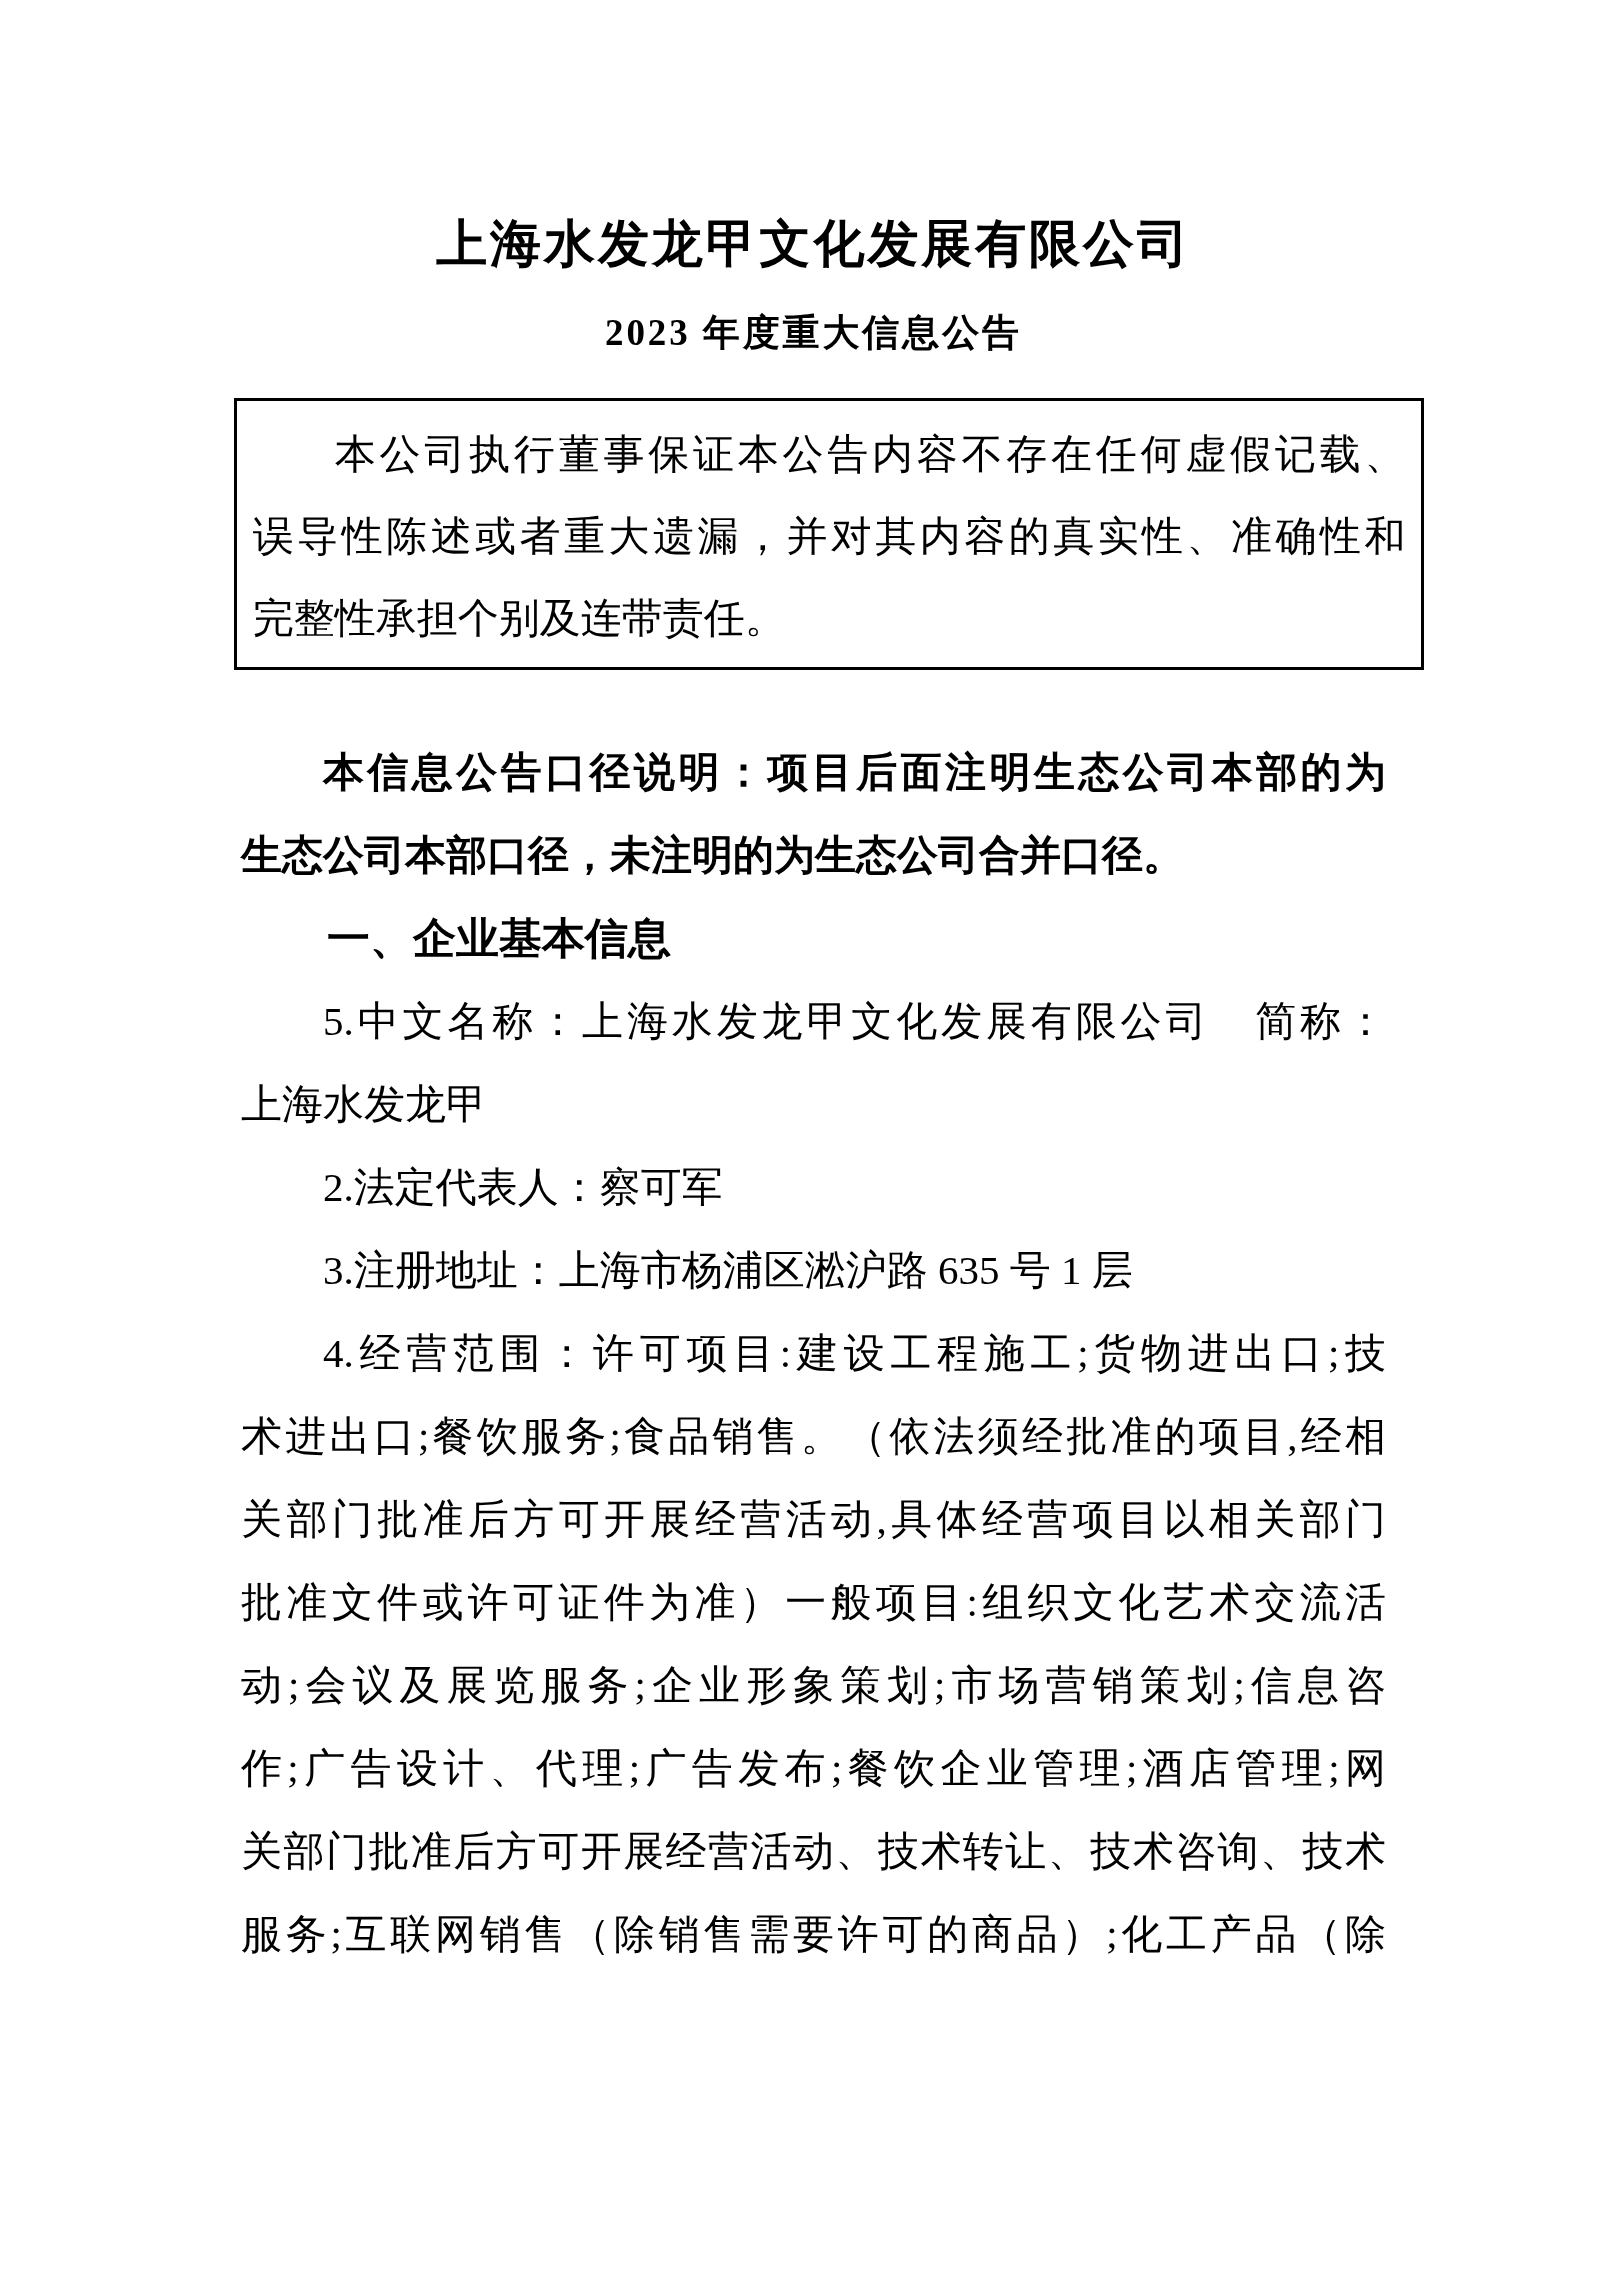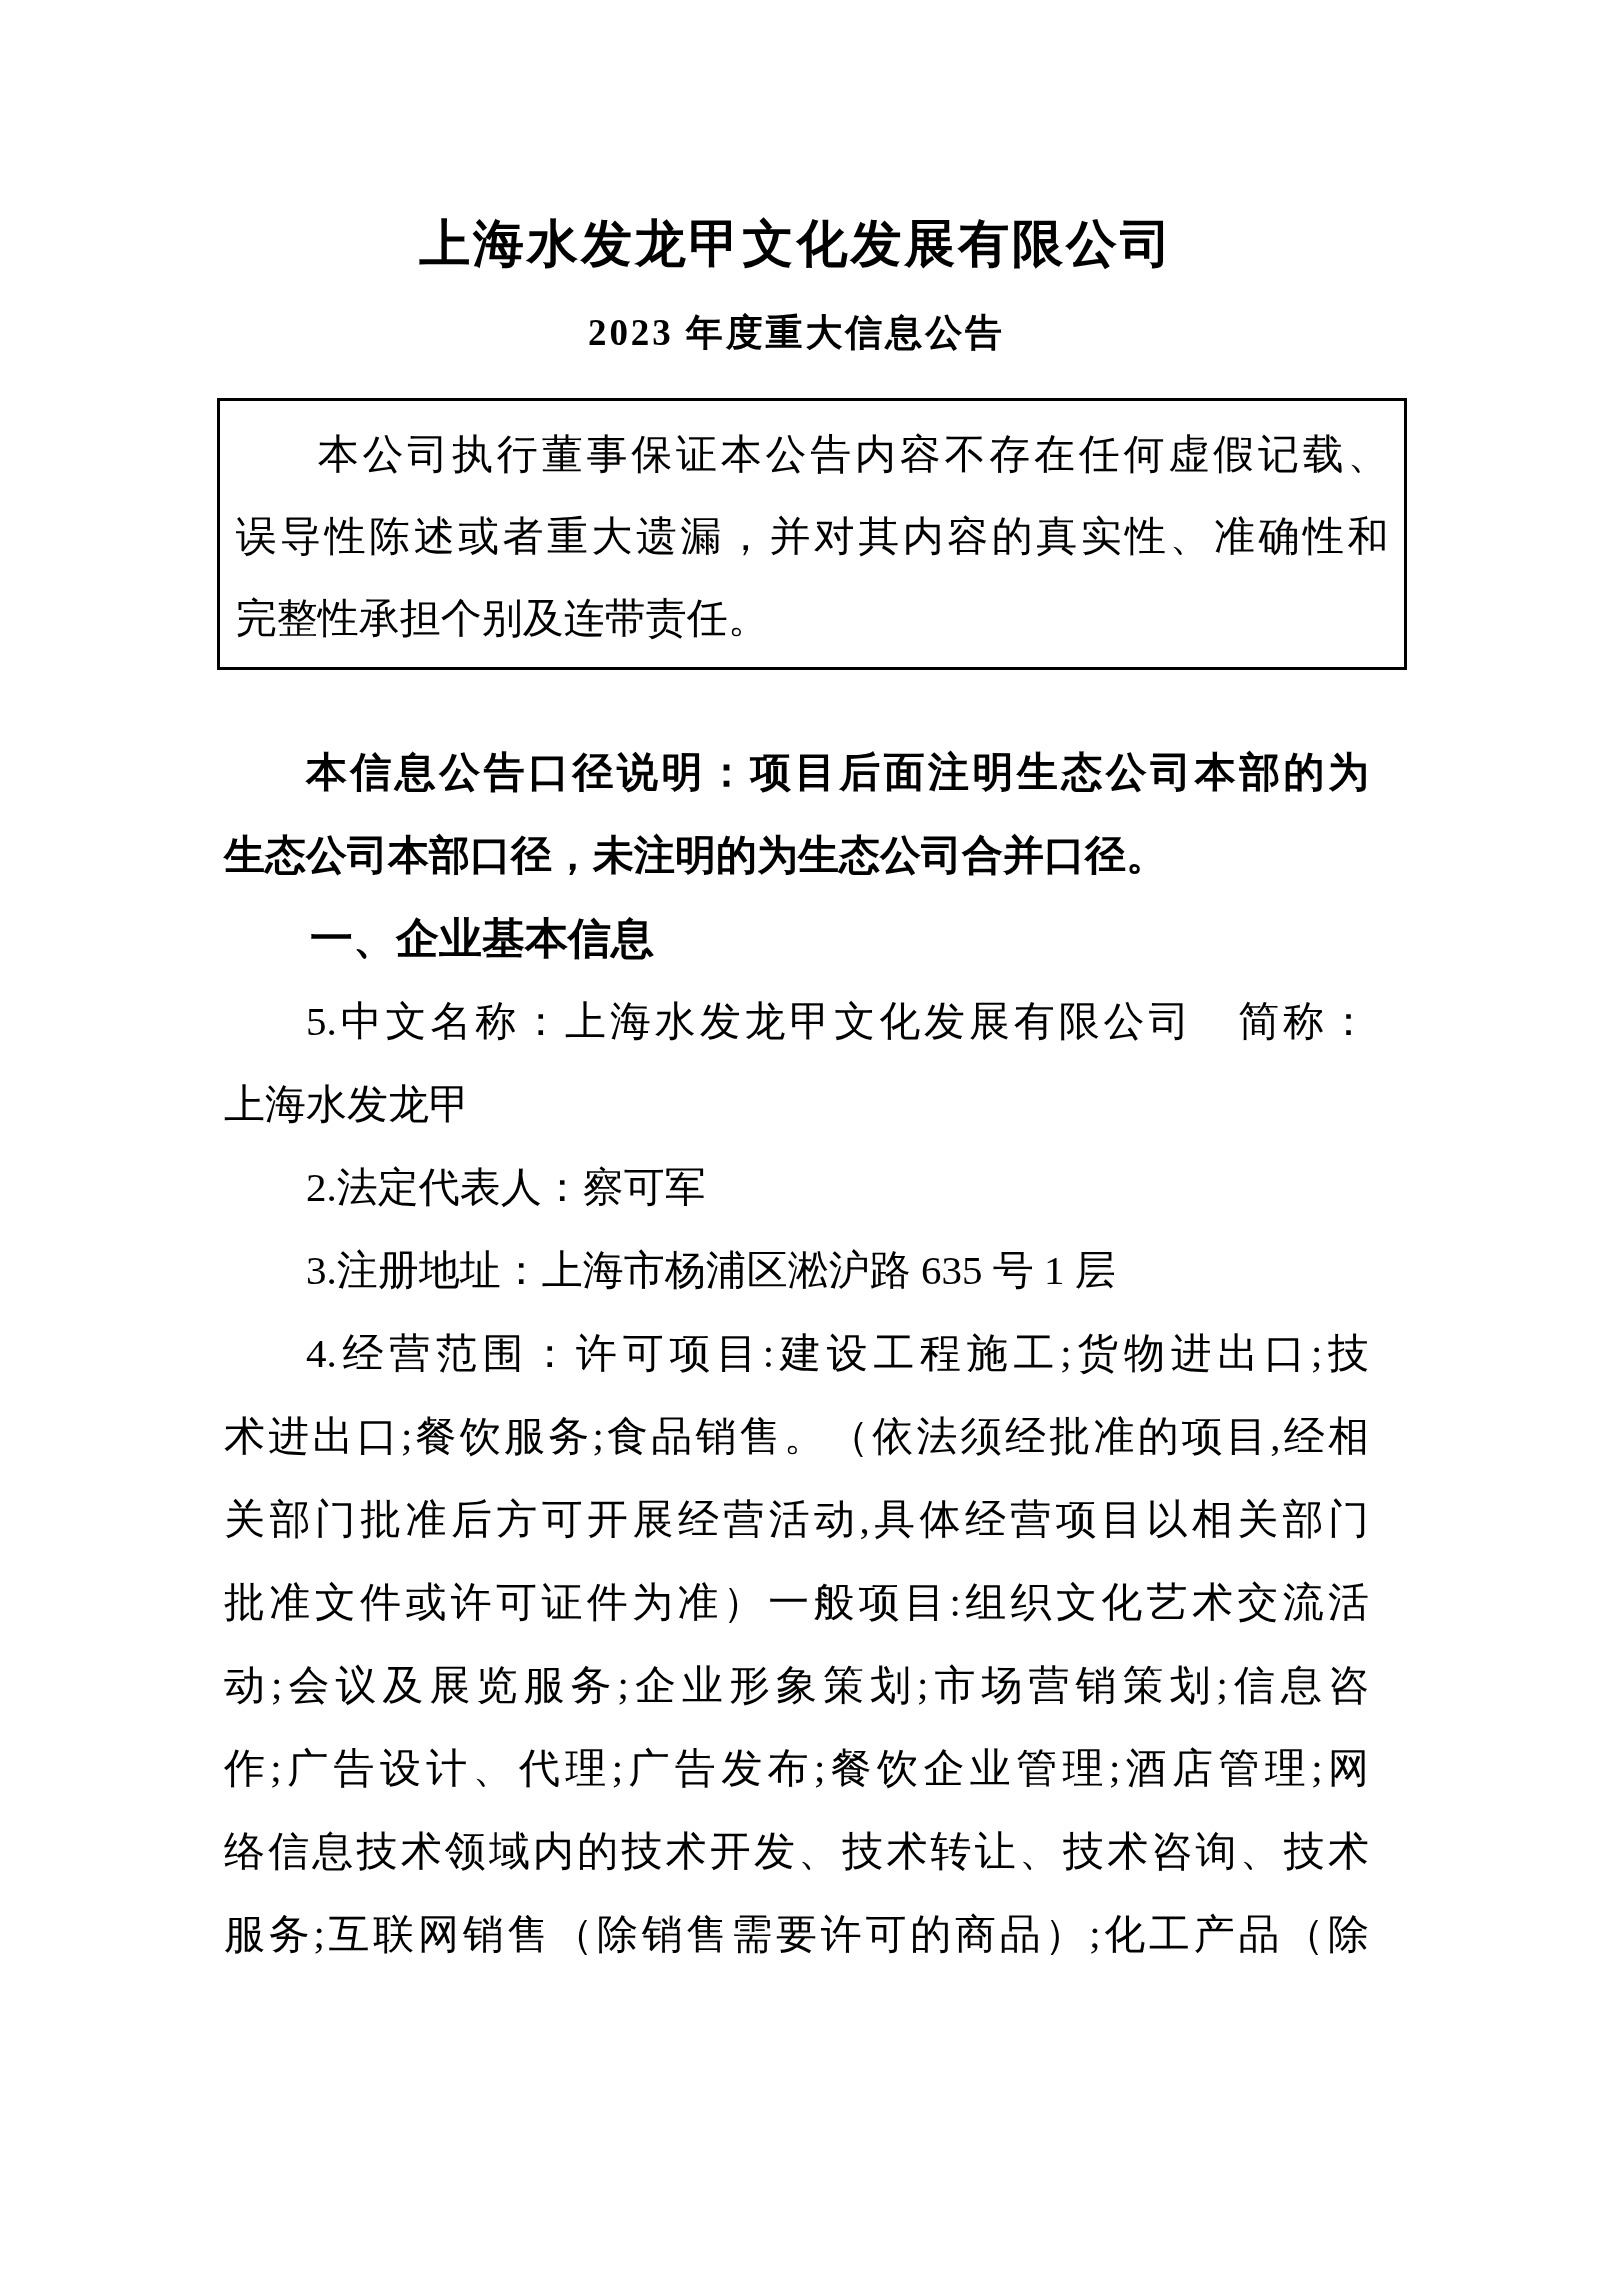--- a/index.html
+++ b/index.html
@@ -12,21 +12,21 @@
     width: 1622px;
     height: 2293px;
     background: #ffffff;
     color: #000000;
     font-family: "Liberation Serif", "DejaVu Serif", serif;
     overflow: hidden;
     box-sizing: border-box;
   }
   .content {
     position: absolute;
-    left: 224px;
+    left: 241px;
     width: 1145px;
     top: 0;
   }
   .title-block {
     padding-top: 214px;
     text-align: center;
   }
   .doc-title {
     font-size: 51px;
     font-weight: bold;
@@ -108,19 +108,19 @@
       <div class="line indent">2.法定代表人：察可军</div>
 
       <div class="line indent">3.注册地址：上海市杨浦区淞沪路 635 号 1 层</div>
 
       <div class="line indent fill">4.经营范围：许可项目:建设工程施工;货物进出口;技</div>
       <div class="line fill">术进出口;餐饮服务;食品销售。（依法须经批准的项目,经相</div>
       <div class="line fill">关部门批准后方可开展经营活动,具体经营项目以相关部门</div>
       <div class="line fill">批准文件或许可证件为准）一般项目:组织文化艺术交流活</div>
       <div class="line fill">动;会议及展览服务;企业形象策划;市场营销策划;信息咨</div>
       <div class="line fill">作;广告设计、代理;广告发布;餐饮企业管理;酒店管理;网</div>
-      <div class="line fill">络信息技术领域内的技术开发、技术转让、技术咨询、技术</div>
+      <div class="line fill">关部门批准后方可开展经营活动、技术转让、技术咨询、技术</div>
       <div class="line fill">服务;互联网销售（除销售需要许可的商品）;化工产品（除</div>
 
     </div>
   </div>
 </div>
 
 
 </body></html>

